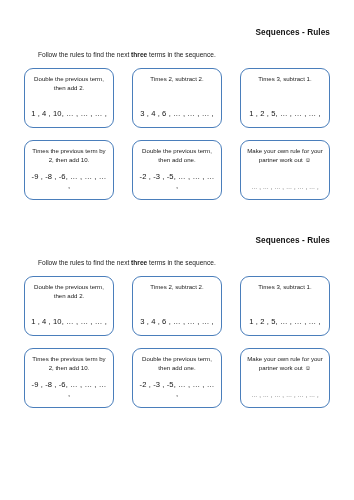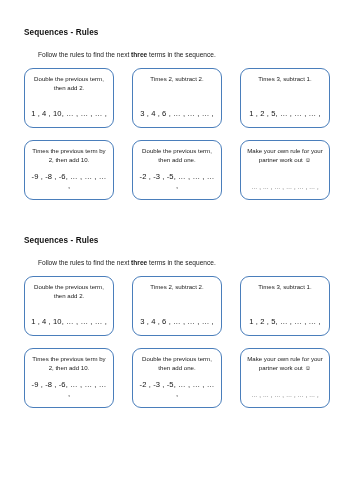--- a/index.html
+++ b/index.html
@@ -17,21 +17,21 @@
 
   .worksheet {
     width: 354px;
     box-sizing: border-box;
     padding: 0 24px;
   }
   .worksheet.copy-1 { padding-top: 28px; }
   .worksheet.copy-2 { padding-top: 36px; }
 
   .sheet-title {
-    text-align: left;
+    text-align: right;
     font-size: 8.2px;
     font-weight: bold;
     letter-spacing: 0.1px;
     margin: 0 0 14px 0;
     color: #111111;
   }
 
   .sheet-instruction {
     text-align: left;
     font-size: 6.6px;

